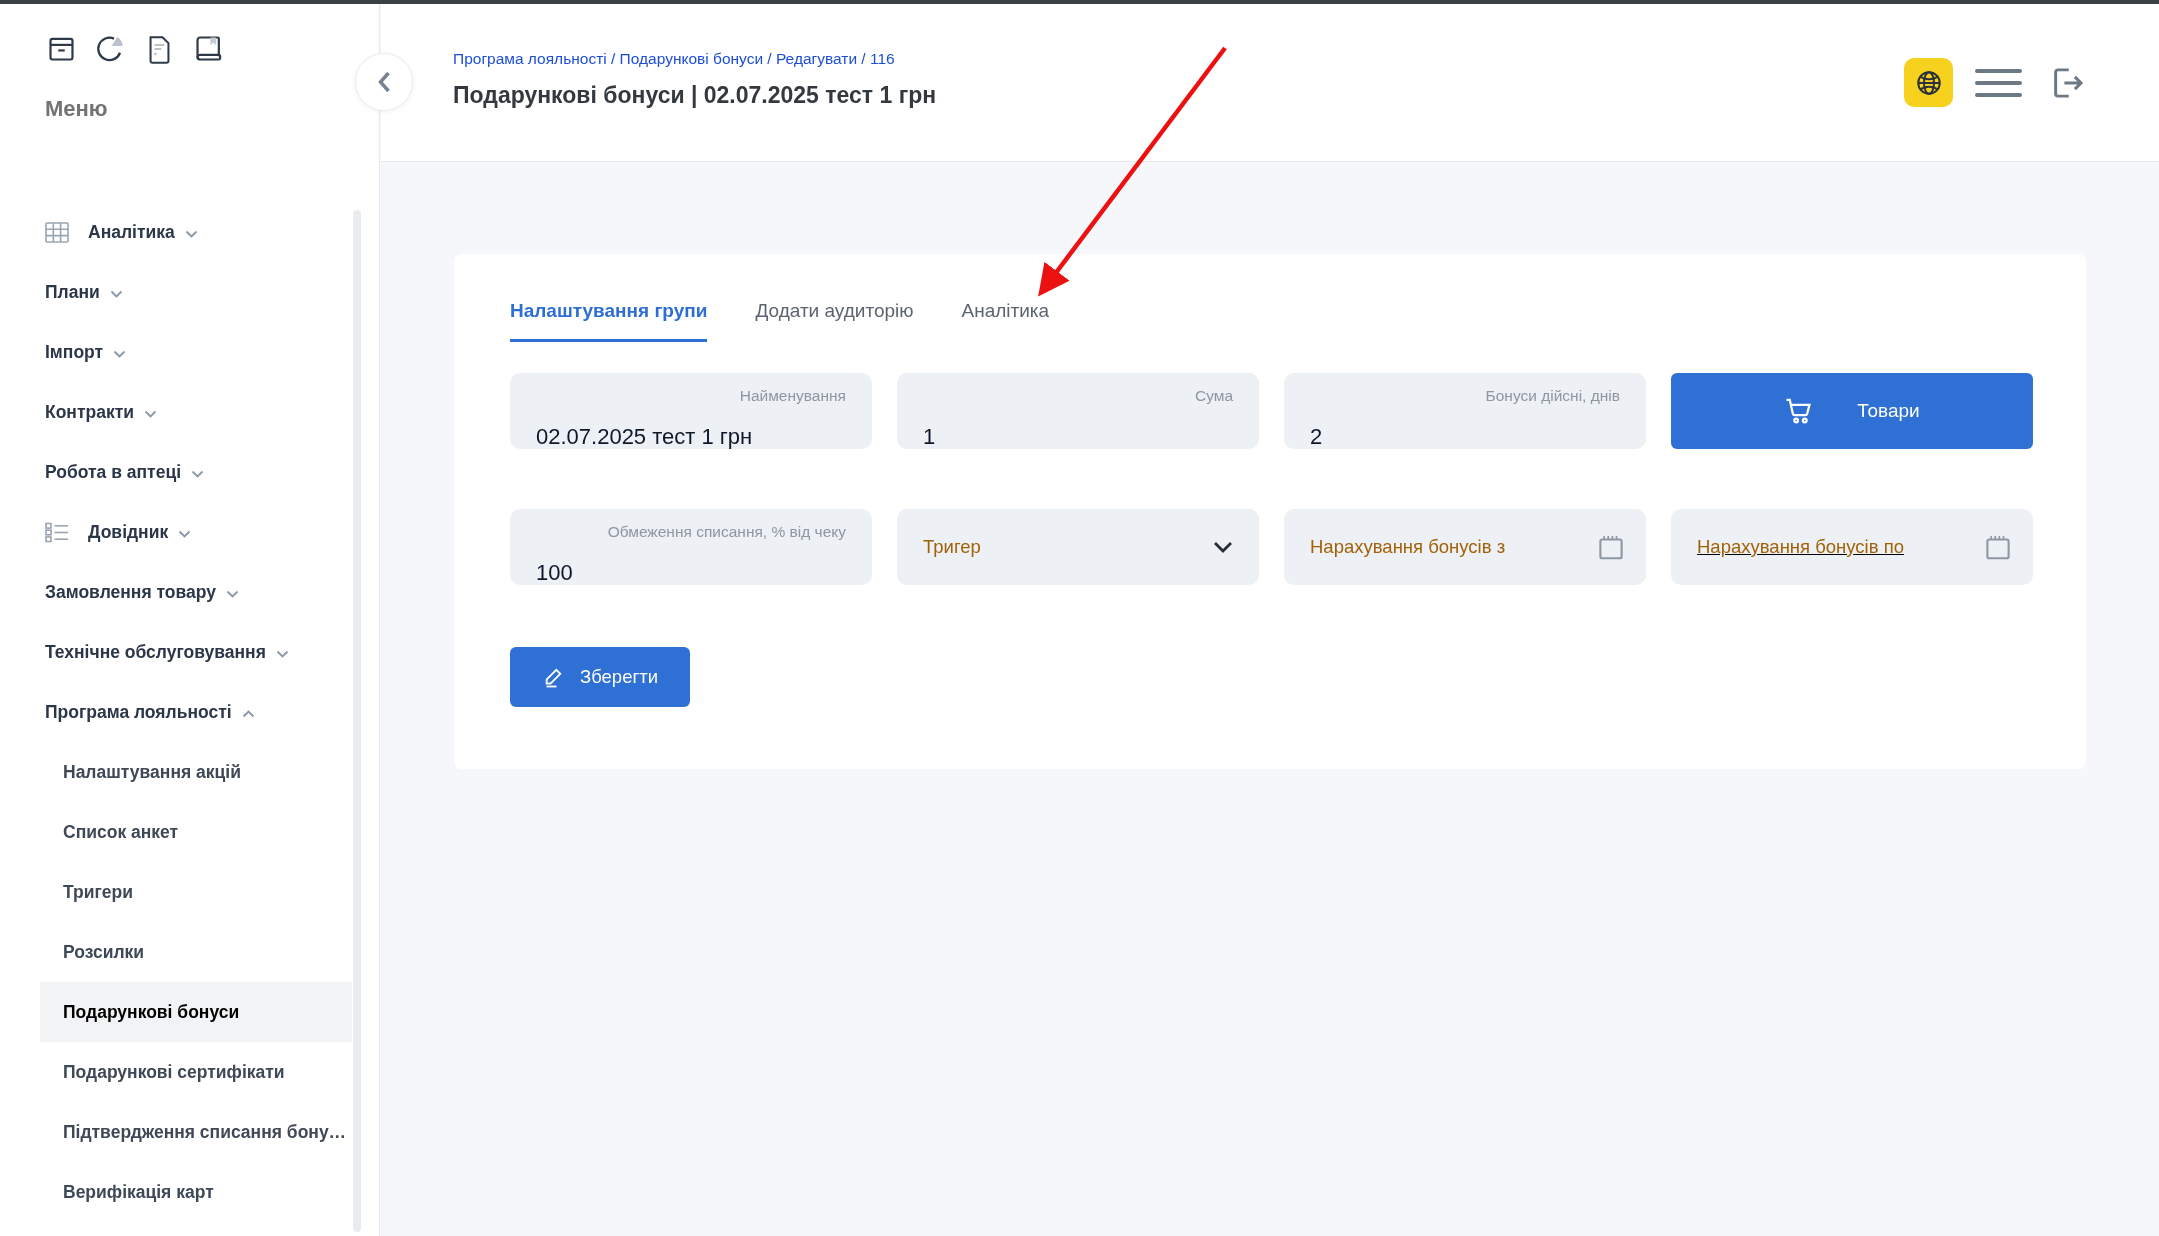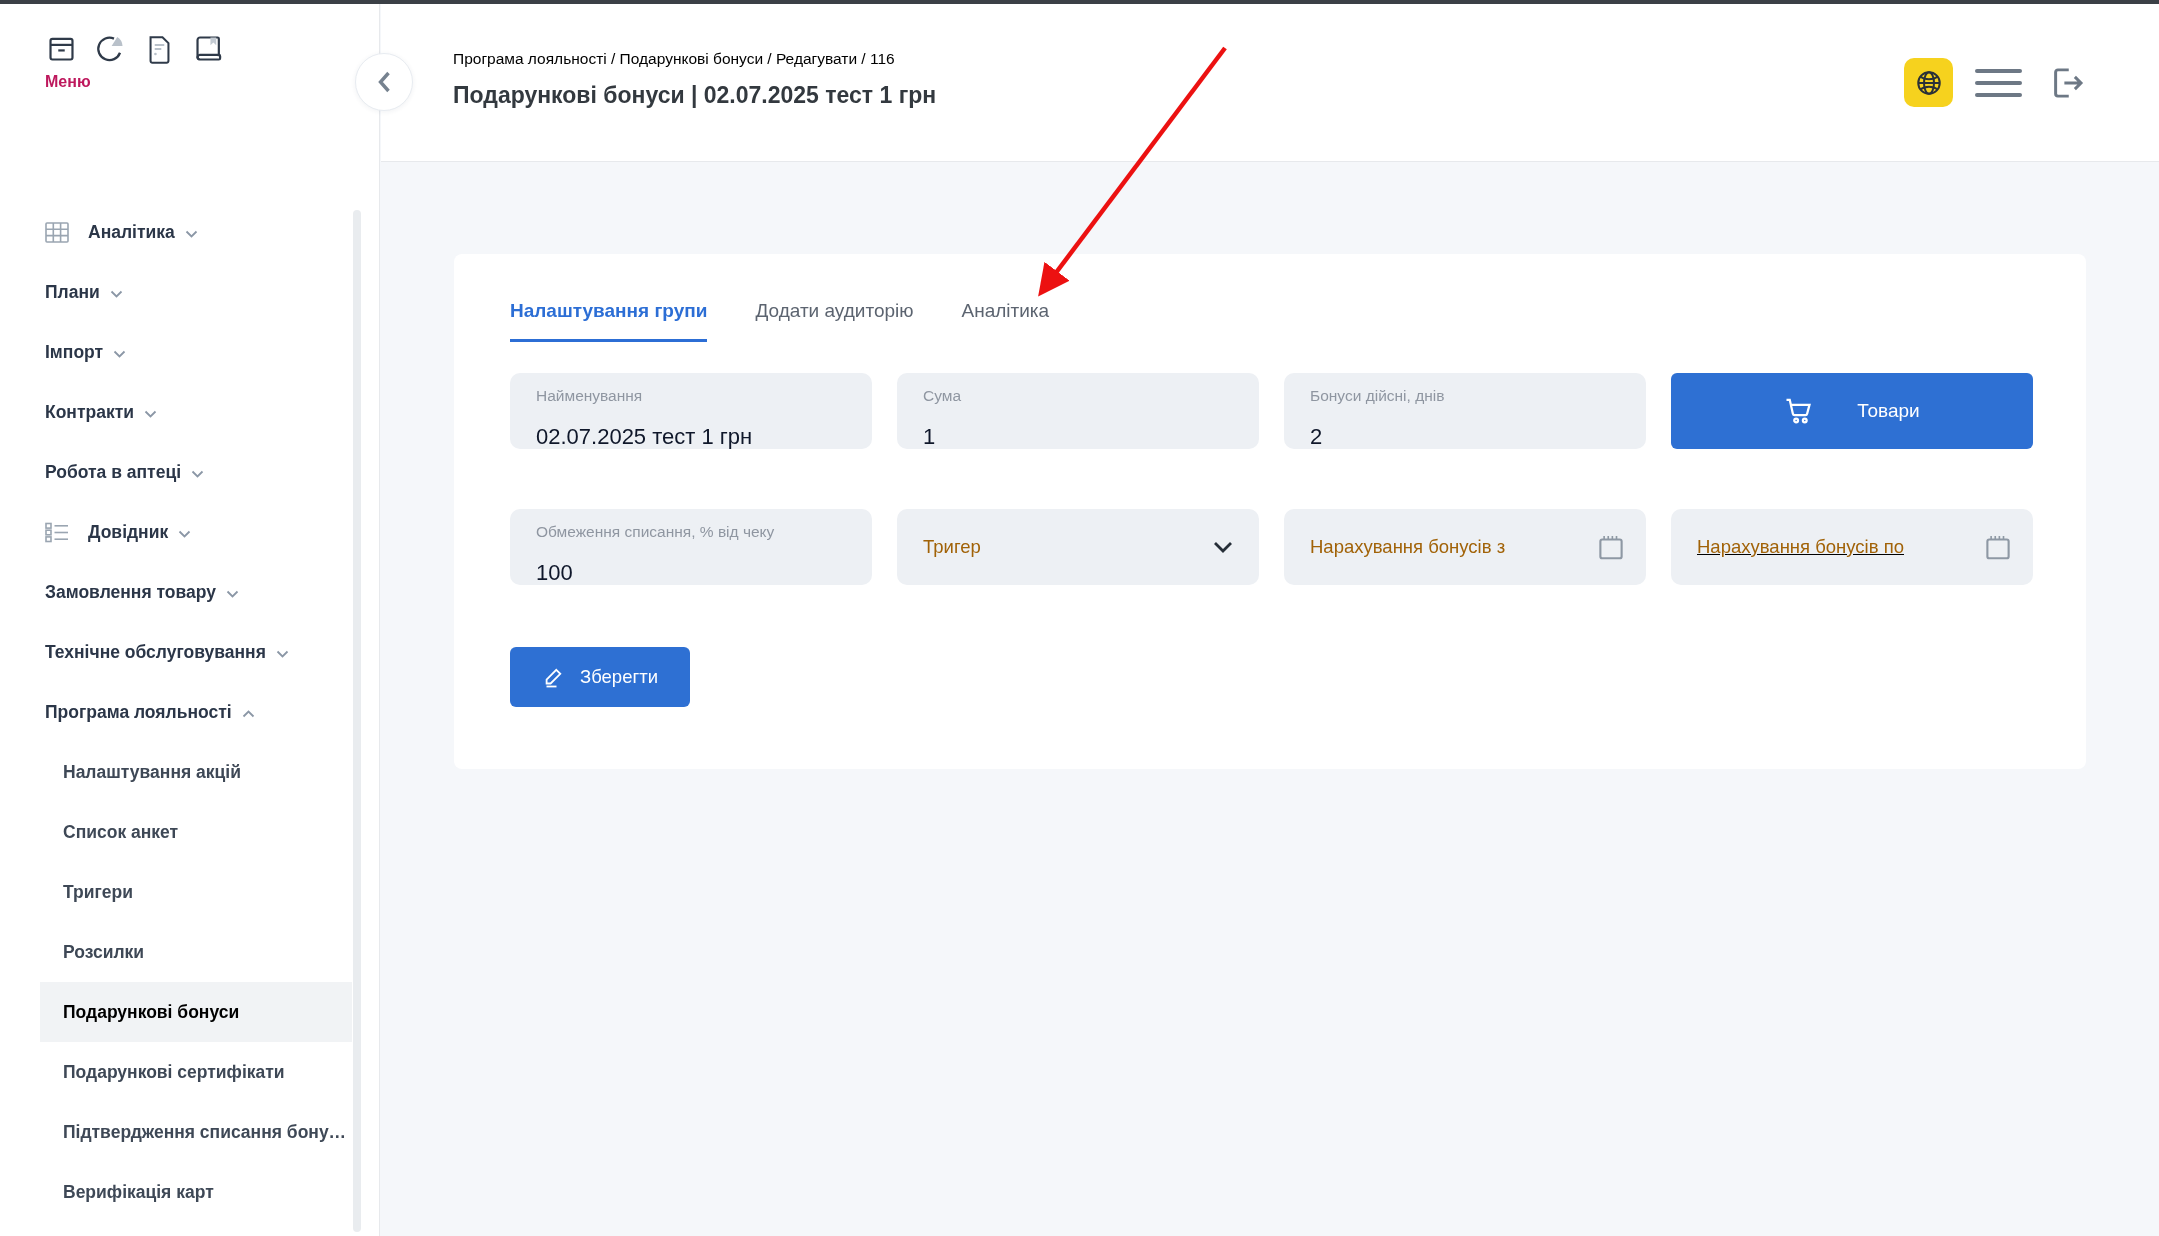--- a/index.html
+++ b/index.html
@@ -6,21 +6,21 @@
   html,body { width:2159px; height:1236px; overflow:hidden;
     font-family:"Liberation Sans", sans-serif; background:#f5f7fa; }
 
   .top-strip { position:absolute; left:0; top:0; width:2159px; height:4px; background:#3b4046; z-index:30; }
 
   
   .sidebar { position:absolute; left:0; top:4px; width:380px; height:1232px;
     background:#ffffff; border-right:1px solid #e7e9ec; z-index:10; }
   .top-icons { position:absolute; left:45px; top:26px; display:flex; gap:17px; align-items:center; }
   .top-icons .ticon { width:32px; height:36px; display:flex; align-items:center; justify-content:center; cursor:pointer; }
-  .menu-title { position:absolute; left:45px; top:69px; font-size:16px; font-weight:700; color:#be185d; }
+  .menu-title { position:absolute; left:45px; top:92px; font-size:22px; font-weight:700; color:#737373; }
   .nav { position:absolute; left:0; top:198px; width:380px; }
   .nav-item { height:60px; display:flex; align-items:center; padding-left:45px;
     font-size:17.5px; font-weight:700; color:#2b3648; cursor:pointer; }
   .nav-item .nicon { width:30px; margin-right:13px; display:flex; align-items:center; }
   .nav-item .chev { margin-left:10px; margin-top:4px; display:flex; }
   .sub-item { height:60px; display:flex; align-items:center; padding-left:63px;
     font-size:17.5px; font-weight:700; color:#3e4856; cursor:pointer; }
   .sub-item.active { font-weight:700; color:#000000; padding-left:0; }
   .sub-item.active .hl { background:#f1f3f5; height:60px; display:flex; align-items:center;
     margin-left:40px; width:312px; padding-left:23px; }
@@ -28,21 +28,21 @@
   .side-scrollbar { position:absolute; left:353px; top:206px; width:8px; height:1022px;
     background:#e9ecef; border-radius:4px; }
 
   .collapse-btn { position:absolute; left:355px; top:53px; width:58px; height:58px; border-radius:50%;
     background:#ffffff; border:1px solid #e8ecf1; box-shadow:0 1px 5px rgba(40,60,90,.07);
     display:flex; align-items:center; justify-content:center; cursor:pointer; z-index:20; }
 
   
   .header { position:absolute; left:381px; top:4px; width:1778px; height:158px;
     background:#ffffff; border-bottom:1px solid #e7e9ec; }
-  .breadcrumb { position:absolute; left:72px; top:46px; font-size:15.5px; color:#000000; cursor:pointer; }
+  .breadcrumb { position:absolute; left:72px; top:46px; font-size:15.5px; color:#1d4ed8; cursor:pointer; }
   .page-title { position:absolute; left:72px; top:78px; font-size:23px; font-weight:700; color:#33393f; }
   .hdr-actions { position:absolute; right:70px; top:54px; display:flex; align-items:center; gap:22px; }
   .lang-btn { width:49px; height:49px; border-radius:10px; background:#f6d21e;
     display:flex; align-items:center; justify-content:center; cursor:pointer; }
   .burger { width:48px; height:36px; display:flex; flex-direction:column; justify-content:space-between;
     padding:4px 0; cursor:pointer; }
   .burger span { display:block; width:47px; height:4px; background:#6d7885; border-radius:2px; }
   .logout { width:44px; height:44px; display:flex; align-items:center; justify-content:center; cursor:pointer; }
 
   
@@ -50,21 +50,21 @@
   .back-link { position:absolute; left:73px; top:196px; display:flex; align-items:center; gap:12px;
     font-size:19px; color:#3d4756; cursor:pointer; }
   .card { position:absolute; left:73px; top:91px; width:1632px; height:515px;
     background:#ffffff; border-radius:8px; }
   .tabs { position:absolute; left:56px; top:46px; display:flex; gap:48px; }
   .tab { font-size:19px; color:#5c6470; padding-bottom:17px; border-bottom:3px solid transparent; cursor:pointer; }
   .tab.active { color:#2c6ed5; font-weight:700; border-bottom-color:#2c6ed5; }
 
   .field { position:absolute; width:362px; height:76px; background:#edf0f4; border-radius:10px;
     padding:13px 26px; cursor:text; }
-  .field .flabel { font-size:15.5px; color:#8f96a1; line-height:20px; }
+  .field .flabel { font-size:15.5px; color:#8f96a1; line-height:20px;text-align:right; }
   .field .fvalue { font-size:22px; color:#0f172a; line-height:26px; margin-top:18px; }
   .field.single { display:flex; align-items:center; cursor:pointer; }
   .field.single .flabel-lg { font-size:18.5px; color:#a16207; }
   .field .right-ico { position:absolute; right:20px; top:50%; transform:translateY(-50%); display:flex; }
 
   .btn-primary { position:absolute; background:#2e70d3; border-radius:6px; color:#ffffff;
     display:flex; align-items:center; justify-content:center; gap:14px; cursor:pointer; }
   .btn-products { left:1217px; top:119px; width:362px; height:76px; font-size:19px; font-weight:500;gap:43px; }
   .btn-save { left:56px; top:393px; width:180px; height:60px; font-size:18.5px; font-weight:500; }
 

